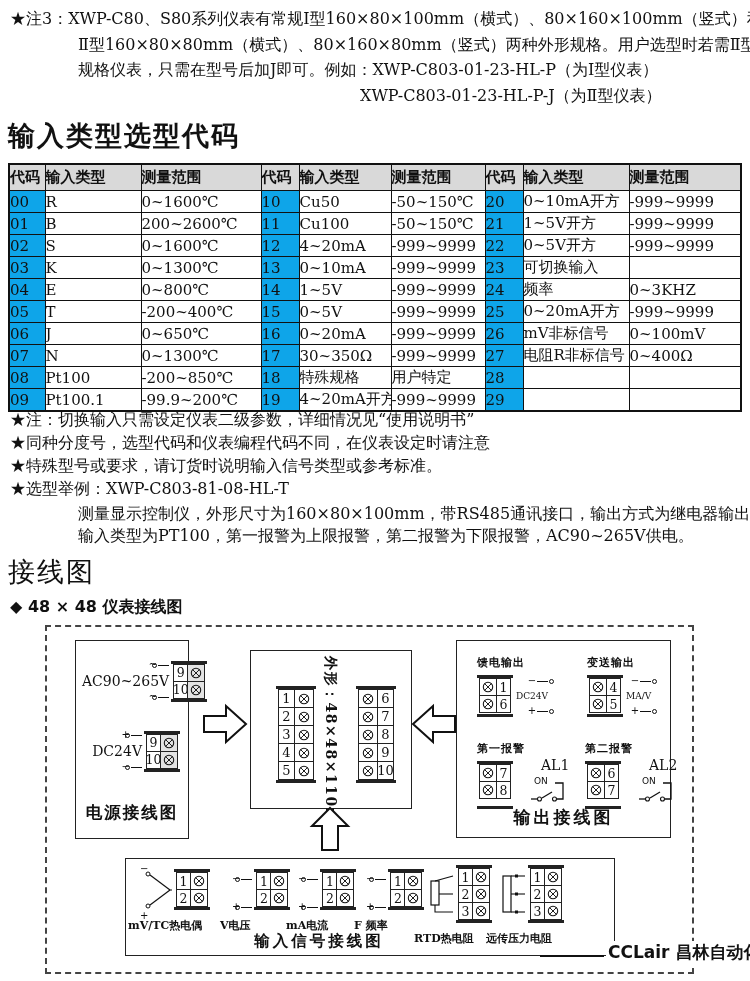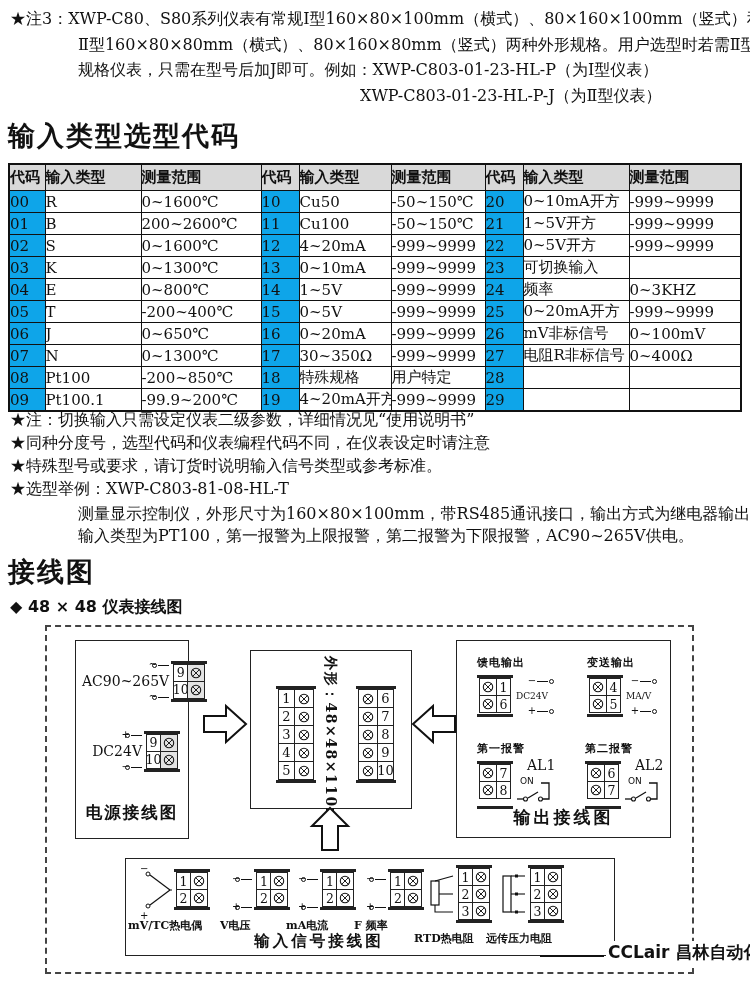--- a/index.html
+++ b/index.html
@@ -9,21 +9,21 @@
 
   
   .note3{left:10px;top:6px;font-size:16px;line-height:25.5px;white-space:nowrap}
   .note3 .ind{margin-left:68px}
   .note3 .ind2{margin-left:350px}
 
   
   .h1{left:8px;top:118px;font-family:"DejaVu Sans","Liberation Sans",sans-serif;
       font-weight:bold;font-size:27px;letter-spacing:2px}
   .h2{left:8px;top:554px;font-family:"DejaVu Sans","Liberation Sans",sans-serif;
-      font-weight:bold;font-size:27px;letter-spacing:2px}
+      font-weight:normal;font-size:27px;letter-spacing:2px}
   .subtitle{left:10px;top:597px;font-family:"DejaVu Sans","Liberation Sans",sans-serif;
       font-weight:bold;font-size:16px}
 
   
   table.codes{left:8px;top:163px;width:732px;border-collapse:collapse;table-layout:fixed;
       font-size:15px;text-align:left;border:2px solid #111}
   .codes th,.codes td{border:1px solid #111;height:21px;padding:0;overflow:hidden;white-space:nowrap}
   .codes thead th{background:#d9d9d9;height:25px;font-weight:bold}
   .codes td.code{background:#0ea5e9}
 
@@ -71,21 +71,21 @@
   .pgleft{display:flex;flex-direction:column;justify-content:space-between;height:44px;
       align-items:flex-end;margin-right:2px;min-width:60px}
   .pglabel{font-size:14px;white-space:nowrap}
 
   
   .og{position:absolute}
   .oglabel{font-size:11px;font-weight:bold;white-space:nowrap;margin-bottom:5px;letter-spacing:1px}
   .ogrow{display:flex}
   .oside{display:flex;flex-direction:column;justify-content:space-between;height:42px;margin-left:3px}
   .onote{font-size:9px;white-space:nowrap}
-  .alside{position:relative;width:46px;height:48px;margin-left:4px}
+  .alside{position:relative;width:46px;height:48px;margin-left:18px}
   .altag{position:absolute;top:-4px;left:10px;font-size:14px}
   .on{position:absolute;top:15px;left:3px;font-size:9px;font-family:"DejaVu Sans",sans-serif}
   .sw{position:absolute;bottom:4px;left:0}
 
   
   .ig{position:absolute;display:flex;align-items:flex-start}
   .iglabel{position:absolute;left:-12px;right:-12px;top:51px;text-align:left;font-size:11px;
       font-weight:bold;white-space:nowrap}
   .ig3 .iglabel{top:68px}
   .igstubs{display:flex;flex-direction:column;justify-content:space-between;height:40px;

